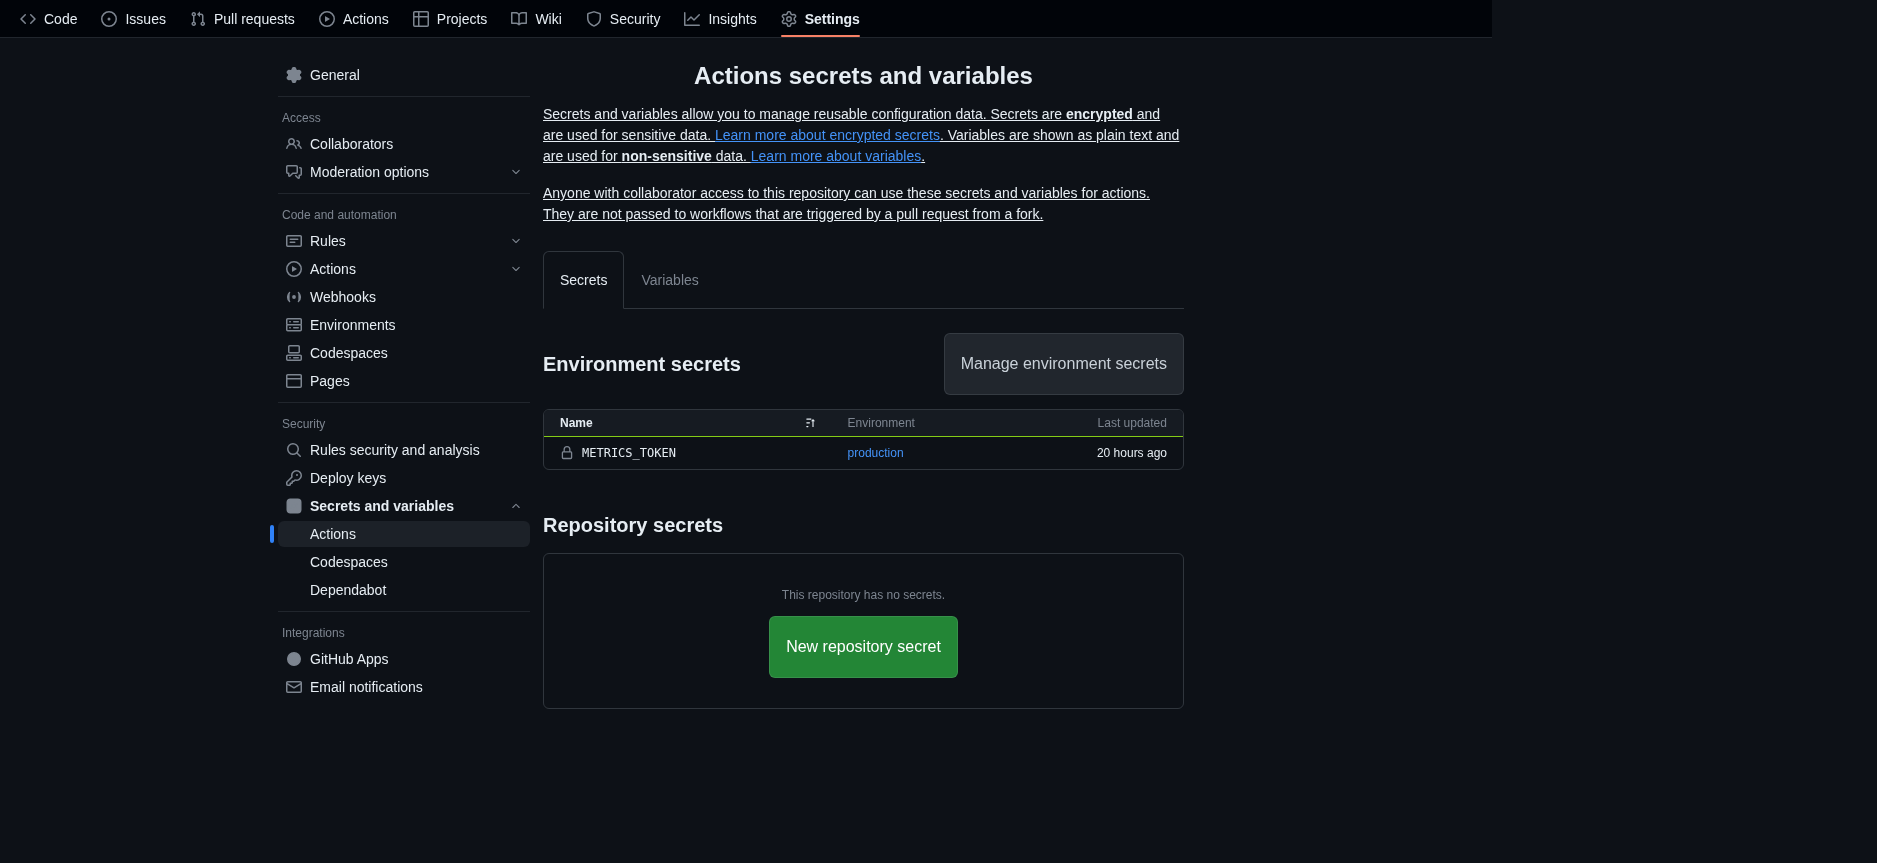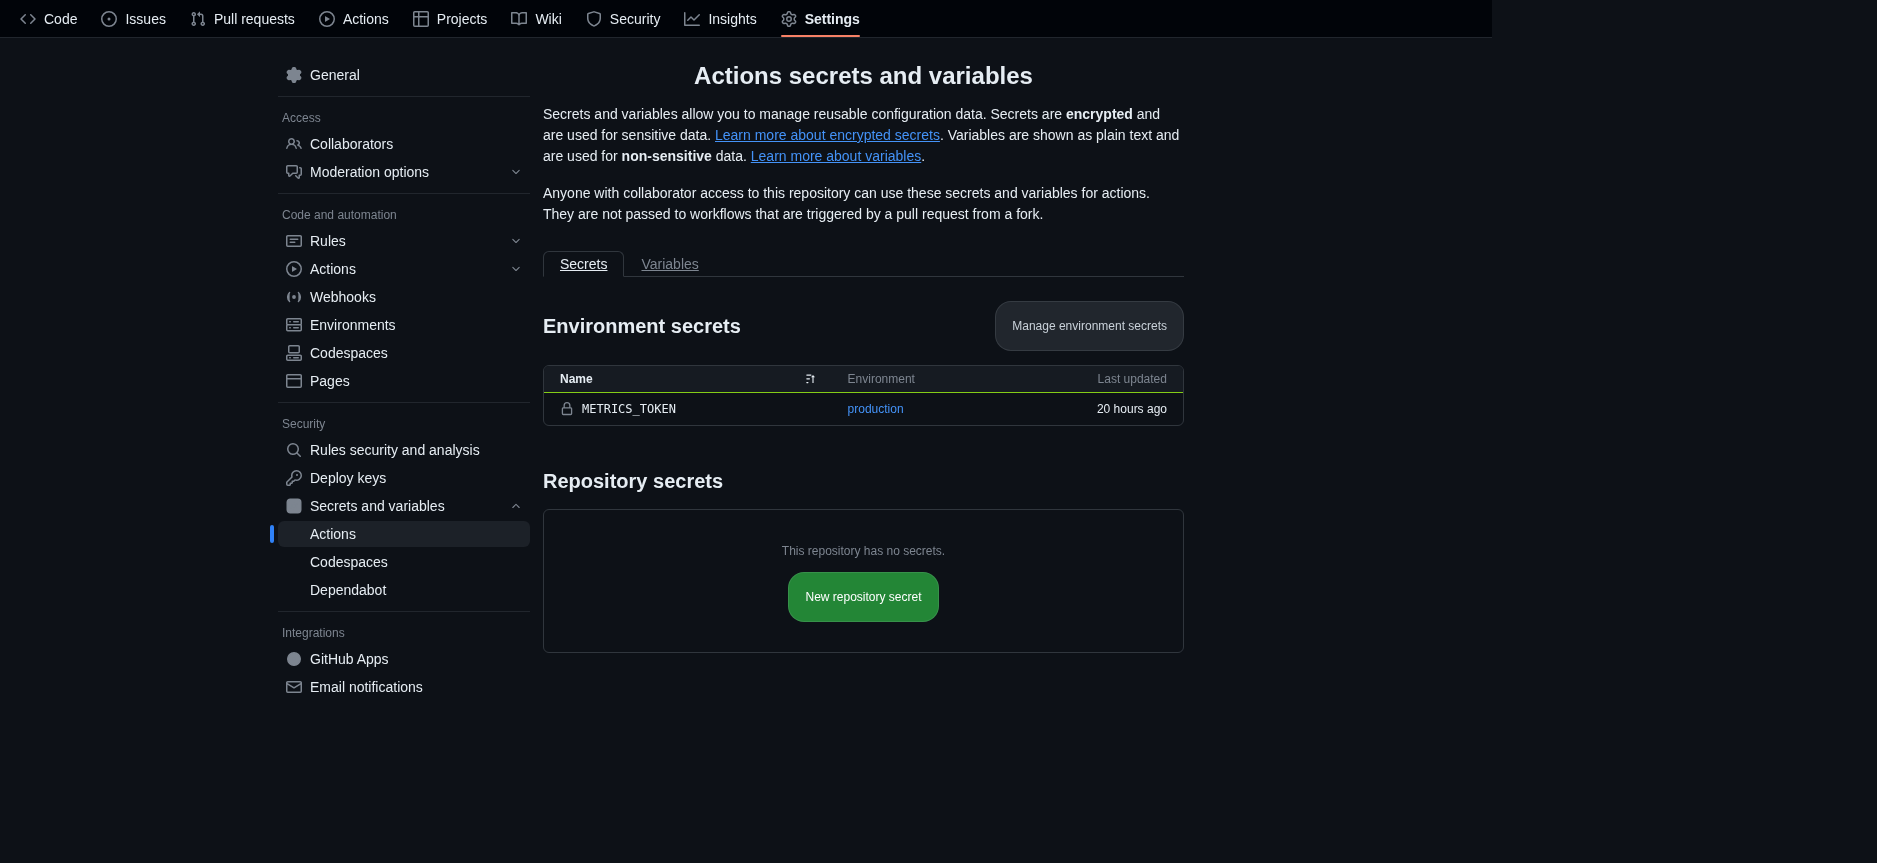--- a/index.html
+++ b/index.html
@@ -43,44 +43,44 @@
   .side-item .oct { color:#7d8590; }
   .side-item .chev { margin-left:auto; color:#7d8590; }
   .side-item.active { background:#1c2128; }
   .side-item.active::before {
     content:""; position:absolute; left:-8px; top:4px; bottom:4px;
     width:4px; border-radius:6px; background:#2f81f7;
   }
   .side-sub { padding-left:32px; }
   .side-divider { border-top:1px solid #21262d; margin:8px 0 8px 8px; }
   .side-title { font-size:12px; color:#7d8590; padding:6px 0 6px 12px; }
-  .bold { font-weight:400;text-align:right; }
+  .bold { font-weight:700;text-align:right; }
 
   
   .main { width:641px; margin-left:13px; }
   .page-title { font-size:24px; font-weight:600; margin:0 0 14px;text-align:center; }
-  .para { line-height:1.5; margin:8px 0 16px; color:#e6edf3; }
+  .para { line-height:1.5; margin:8px 0 16px; color:#e6edf3;text-decoration:underline; }
   .para a { color:#4493f8; text-decoration:underline; cursor:pointer; }
   .para strong { font-weight:700; }
 
   .tabnav { display:flex; border-bottom:1px solid #30363d; margin-top:26px; }
   .tabnav-tab {
-    padding:4px 16px; color:#7d8590; cursor:pointer;
-    border:1px solid transparent; border-radius:6px 6px 0 0; margin-bottom:-1px;text-decoration:underline;
+    padding:20px 16px; color:#7d8590; cursor:pointer;
+    border:1px solid transparent; border-radius:6px 6px 0 0; margin-bottom:-1px;
   }
   .tabnav-tab.selected {
     color:#e6edf3; background:#0d1117; border-color:#30363d; border-bottom-color:#0d1117;
   }
 
   .section-head { display:flex; align-items:center; justify-content:space-between; margin:24px 0 14px; }
   .section-title { font-size:20px; font-weight:600; margin:0; }
 
   .btn {
-    font-family:inherit; font-size:12px; font-weight:500; line-height:20px;
-    padding:14px 16px; border-radius:16px; cursor:pointer;
+    font-family:inherit; font-size:16px; font-weight:500; line-height:20px;
+    padding:20px 16px; border-radius:6px; cursor:pointer;
     border:1px solid rgba(240,246,252,0.1); background:#21262d; color:#c9d1d9;
   }
   .btn-primary { background:#238636; color:#ffffff; }
 
   .table { border:1px solid #30363d; border-radius:6px; overflow:hidden; }
   .table-head { display:grid; grid-template-columns:45% 35% 20%; background:#161b22; align-items:center; }
   .th { padding:6px 16px; font-size:12px; color:#7d8590;justify-content:space-between; }
   .th-name { color:#e6edf3; font-weight:700; display:flex; align-items:center; gap:4px; cursor:pointer; }
   .th-name .oct-sm { color:#e6edf3; }
   .table-row { display:grid; grid-template-columns:45% 35% 20%; border-top:1px solid #84cc16; align-items:center; }

